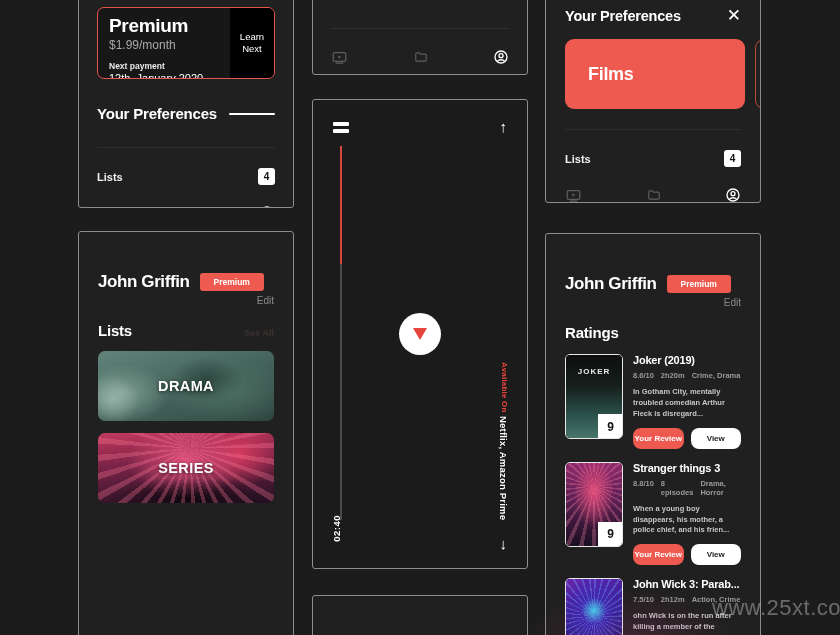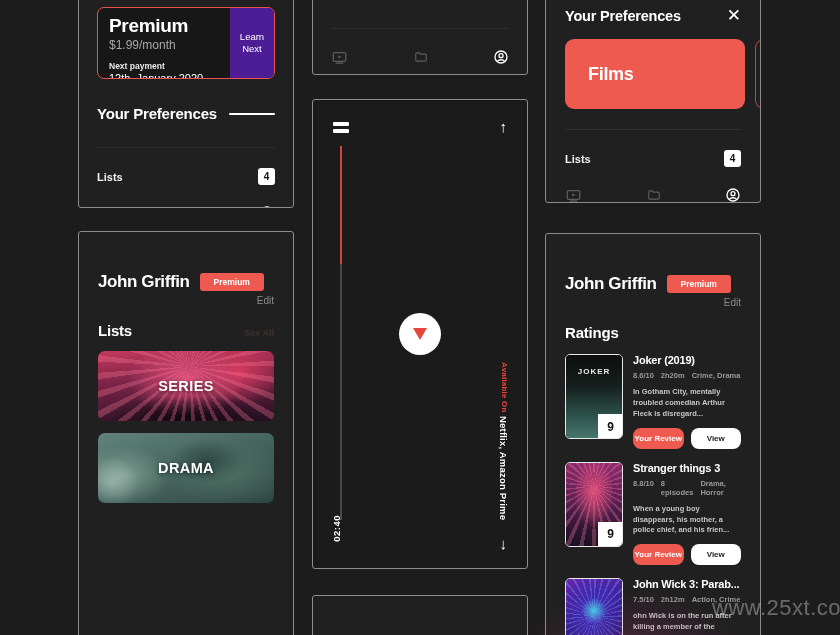--- a/index.html
+++ b/index.html
@@ -33,21 +33,21 @@
     background: #171717;
     display: flex;
     overflow: hidden;
   }
   .premium-left { flex: 1 1 auto; padding: 7px 0 0 11px; }
   .premium-title { color: #ffffff; font-size: 19px; font-weight: bold; letter-spacing: -0.3px; }
   .premium-price { color: #a8a8a8; font-size: 12px; margin-top: 1px; }
   .premium-next-label { color: #e9e9e9; font-size: 8.5px; font-weight: bold; margin-top: 9px; line-height: 1.35; }
   .premium-next-date { color: #ffffff; font-size: 11px; font-weight: normal; line-height: 1.2; }
   .premium-right {
-    width: 44px; background: #4c1d95;
+    width: 44px; background: #000000;
     display: flex; align-items: center; justify-content: center;
     color: #fff; font-size: 9.5px; line-height: 1.25; text-align: center;
   }
 
   .prefs-row { display: flex; align-items: center; margin-top: 26px; }
   .prefs-title { color: #fff; font-size: 15px; font-weight: bold; letter-spacing: -0.2px; }
   .prefs-rule { flex: 1 1 auto; height: 2px; background: #ffffff; margin-left: 12px; border-radius: 1px; }
 
   .hr-faint { height: 1px; background: #2e2e2e; margin-top: 25px; }
 
@@ -324,26 +324,26 @@
         <div class="premium-pill">Premium</div>
       </div>
       <div class="edit-link">Edit</div>
 
       <div class="section-row">
         <div class="section-title">Lists</div>
         <div class="see-all">See All</div>
       </div>
 
       <div class="list-card">
+        <div class="art art-drama"></div>
+        <div class="cap">DRAMA</div>
+      </div>
+      <div class="list-card">
         <div class="art art-series"></div>
         <div class="cap">SERIES</div>
-      </div>
-      <div class="list-card">
-        <div class="art art-drama"></div>
-        <div class="cap">DRAMA</div>
       </div>
     </div>
   </div>
 
   <div class="panel" id="panel-c">
     <div class="pc-inner">
       <div class="hr-faint" style="margin-top:222px"></div>
       <div class="tabbar">
         <span class="tab-ic">
           <svg width="17" height="15" viewBox="0 0 24 24" fill="none" stroke="currentColor" stroke-width="2">

